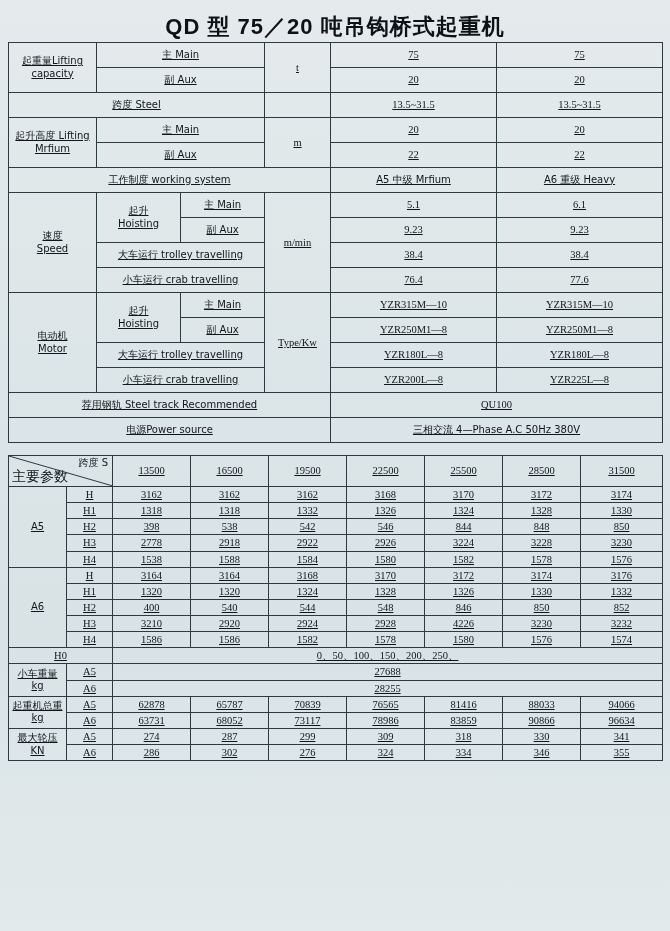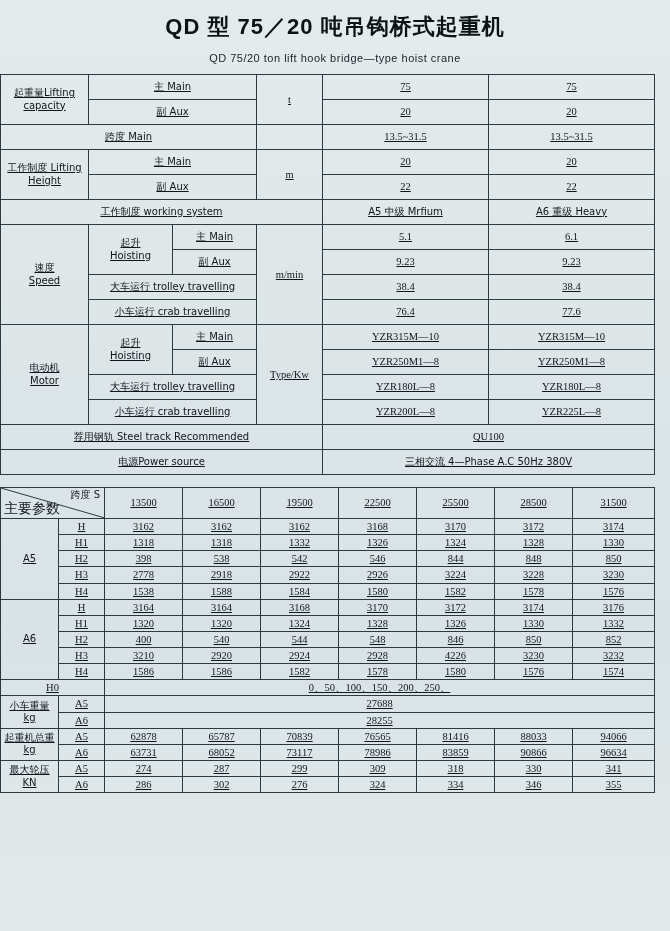--- a/index.html
+++ b/index.html
@@ -9,21 +9,21 @@
     font-family:"Liberation Serif", serif;
     color:#10171c;
     position:relative;
     overflow:hidden;
   }
   .page{
     width:670px;height:931px;
     background:
       linear-gradient(180deg,#e5ebec 0%,#dce5e7 40%,#d9e3e5 70%,#e3eaec 100%);
     box-sizing:border-box;
-    padding:0 0;
+    padding:0 8px;
   }
   .title{
     text-align:center;
     font-family:"Liberation Sans", sans-serif;
     font-weight:bold;
     font-size:22px;
     letter-spacing:1px;
     padding-top:12px;
     color:#0c1216;
   }
@@ -56,21 +56,20 @@
   .num{font-family:"Liberation Serif", serif;font-size:10.5px;}
   .t1 td{height:22px;}
   .spacer{height:12px;}
 </style>
 </head>
 <body>
 
 <div class="page">
 
   <div class="title">QD 型 75／20 吨吊钩桥式起重机</div>
-  <div class="subtitle">QD 75/20 ton lift hook bridge—type hoist crane</div>
 
   <table class="t1">
     <colgroup>
       <col style="width:88px">
       <col style="width:84px">
       <col style="width:84px">
       <col style="width:66px">
       <col style="width:166px">
       <col style="width:166px">
     </colgroup>
@@ -82,28 +81,28 @@
         <td class="num">75</td>
         <td class="num">75</td>
       </tr>
       <tr>
         <td class="lbl" colspan="2">副 Aux</td>
         <td class="num">20</td>
         <td class="num">20</td>
       </tr>
 
       <tr>
-        <td class="lbl" colspan="3">跨度 Main</td>
+        <td class="lbl" colspan="3">跨度 Steel</td>
         <td class="num"></td>
         <td class="num">13.5~31.5</td>
         <td class="num">13.5~31.5</td>
       </tr>
 
       <tr>
-        <td class="lbl" rowspan="2">工作制度 Lifting Height</td>
+        <td class="lbl" rowspan="2">起升高度 Lifting Mrfium</td>
         <td class="lbl" colspan="2">主 Main</td>
         <td class="num" rowspan="2">m</td>
         <td class="num">20</td>
         <td class="num">20</td>
       </tr>
       <tr>
         <td class="lbl" colspan="2">副 Aux</td>
         <td class="num">22</td>
         <td class="num">22</td>
       </tr>

